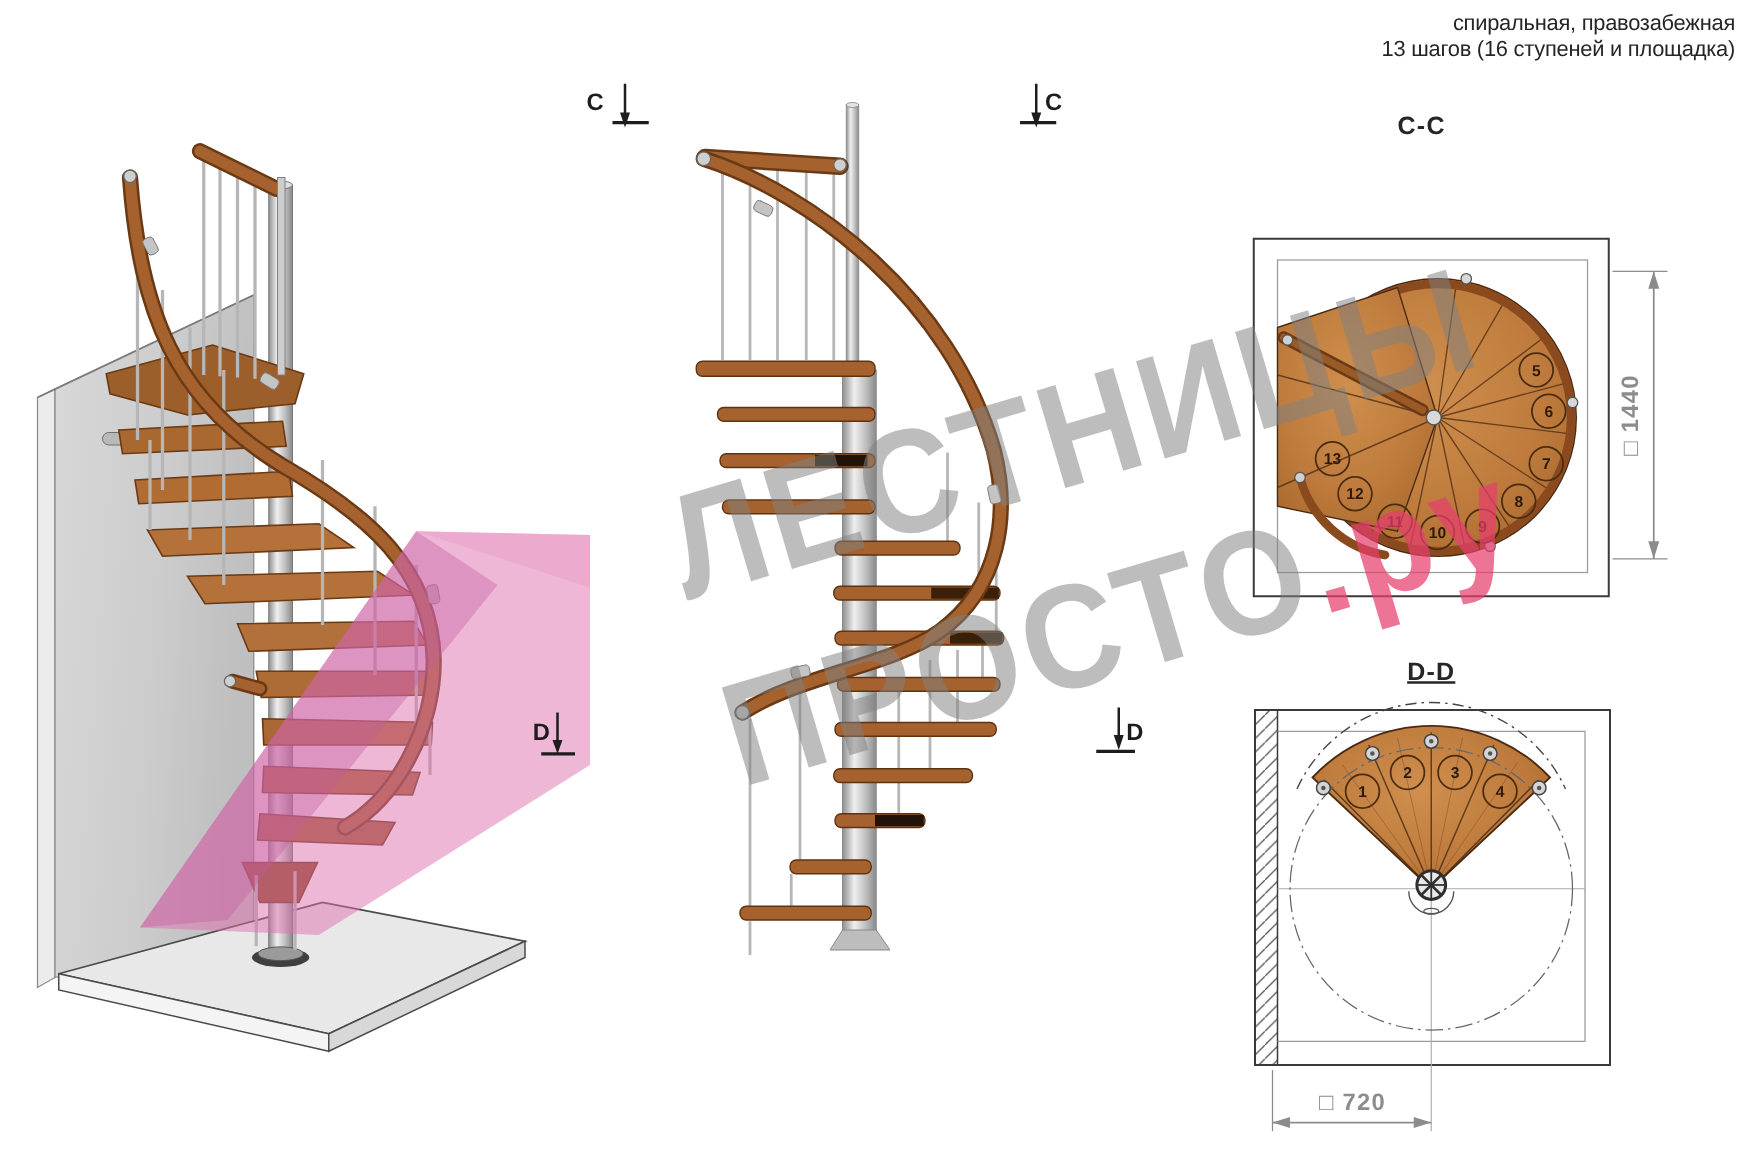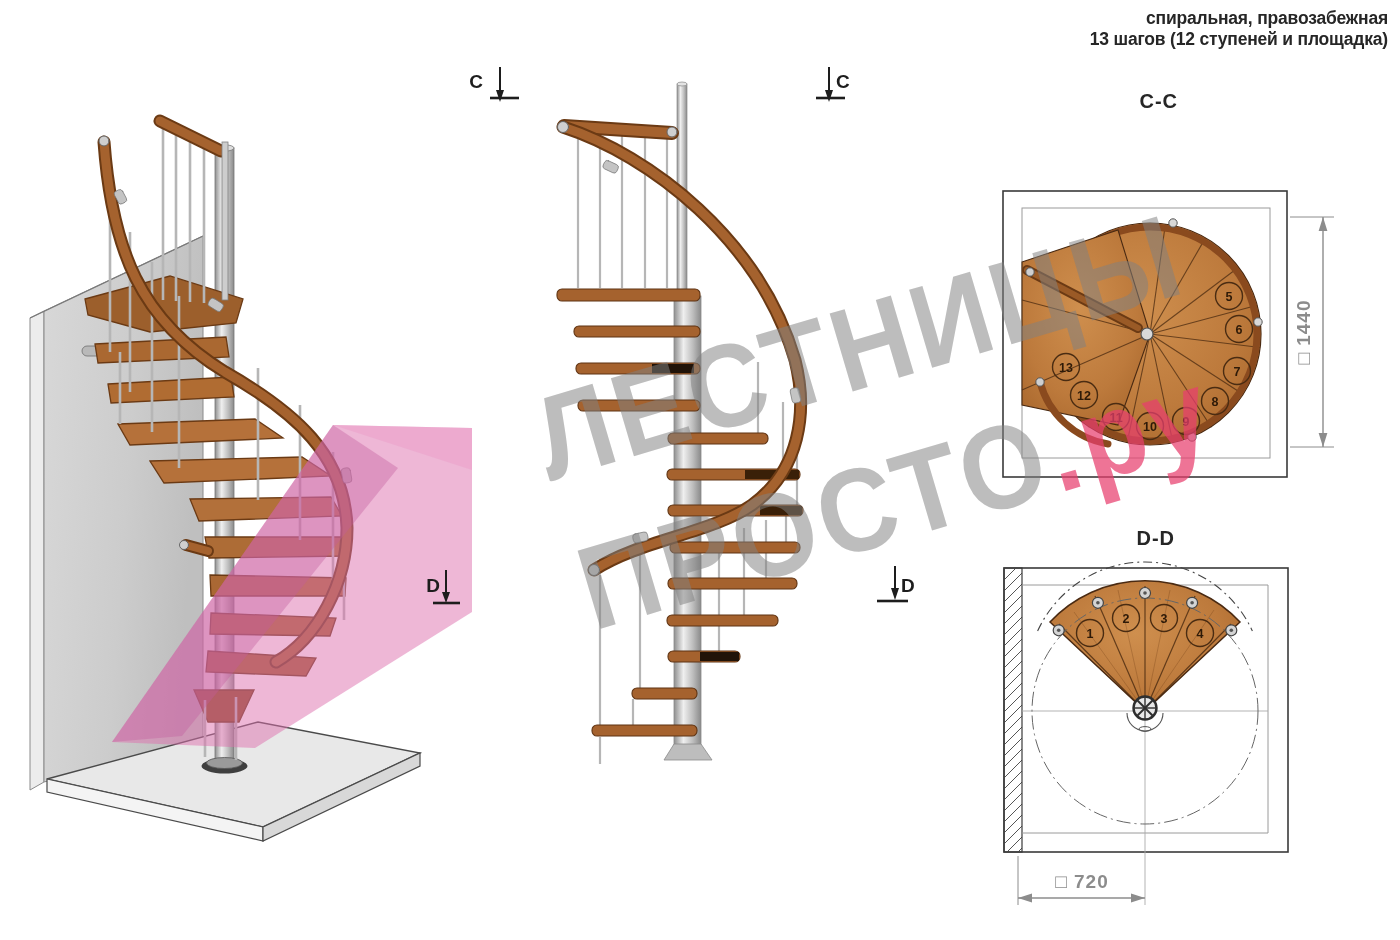--- a/index.html
+++ b/index.html
@@ -1,22 +1,22 @@
 <!DOCTYPE html>
 <html><head>
 <meta charset="utf-8">
 <style>
   html,body{margin:0;padding:0;background:#ffffff;}
   #canvas{position:relative;width:1400px;height:940px;background:#ffffff;overflow:hidden;
           font-family:"Liberation Sans",sans-serif;}
   #header-info{position:absolute;top:8px;right:12px;text-align:right;
-               font-size:17.5px;line-height:21px;color:#262626;letter-spacing:-0.2px;font-weight:bold;}
+               font-size:17.5px;line-height:21px;color:#262626;letter-spacing:-0.2px;}
   .sec-label{position:absolute;font-size:20px;font-weight:bold;color:#262626;letter-spacing:1px;}
-  #label-cc{left:1118px;top:90px;width:60px;text-align:right;}
-  #label-dd{left:1115px;top:527px;width:60px;text-align:right;}
+  #label-cc{left:1118px;top:90px;width:60px;text-align:left;}
+  #label-dd{left:1115px;top:527px;width:60px;text-align:center;text-decoration:underline;}
   #watermark{position:absolute;left:516px;top:368px;
              transform:rotate(-16.5deg) scaleX(.92);transform-origin:0 0;
              font-weight:bold;font-size:118px;line-height:1.32;letter-spacing:5px;
              color:rgba(128,128,128,0.52);white-space:nowrap;pointer-events:none;}
   #watermark .pink{color:rgba(232,62,110,0.72);}
   svg{position:absolute;left:0;top:0;}
   text{font-family:"Liberation Sans",sans-serif;}
   .dim-text{font-size:19px;font-weight:bold;fill:#8c8c8c;letter-spacing:1px;}
   .num-text{font-size:12.5px;font-weight:bold;fill:#2e1a08;}
   .marker-text{font-size:19px;font-weight:bold;fill:#1d1d1d;}
@@ -369,21 +369,21 @@
       <line x1="1018" y1="898" x2="1145" y2="898" stroke-width="1.4"></line>
       <path d="M1018,898 L1032,893.6 L1032,902.4 Z" fill="#8c8c8c" stroke="none"></path>
       <path d="M1145,898 L1131,893.6 L1131,902.4 Z" fill="#8c8c8c" stroke="none"></path>
       <text class="dim-text" x="1082" y="888" text-anchor="middle" stroke="none">□ 720</text>
     </g>
   </g>
 </svg>
 
 <div id="header-info">
   <div>спиральная, правозабежная</div>
-  <div>13 шагов (12 ступеней и площадка)</div>
+  <div>13 шагов (16 ступеней и площадка)</div>
 </div>
 
 <div id="label-cc" class="sec-label">C-C</div>
 <div id="label-dd" class="sec-label">D-D</div>
 
 <div id="watermark">
   <div>ЛЕСТНИЦЫ</div>
   <div><span>ПРОСТО</span><span class="pink">.ру</span></div>
 </div>
 

